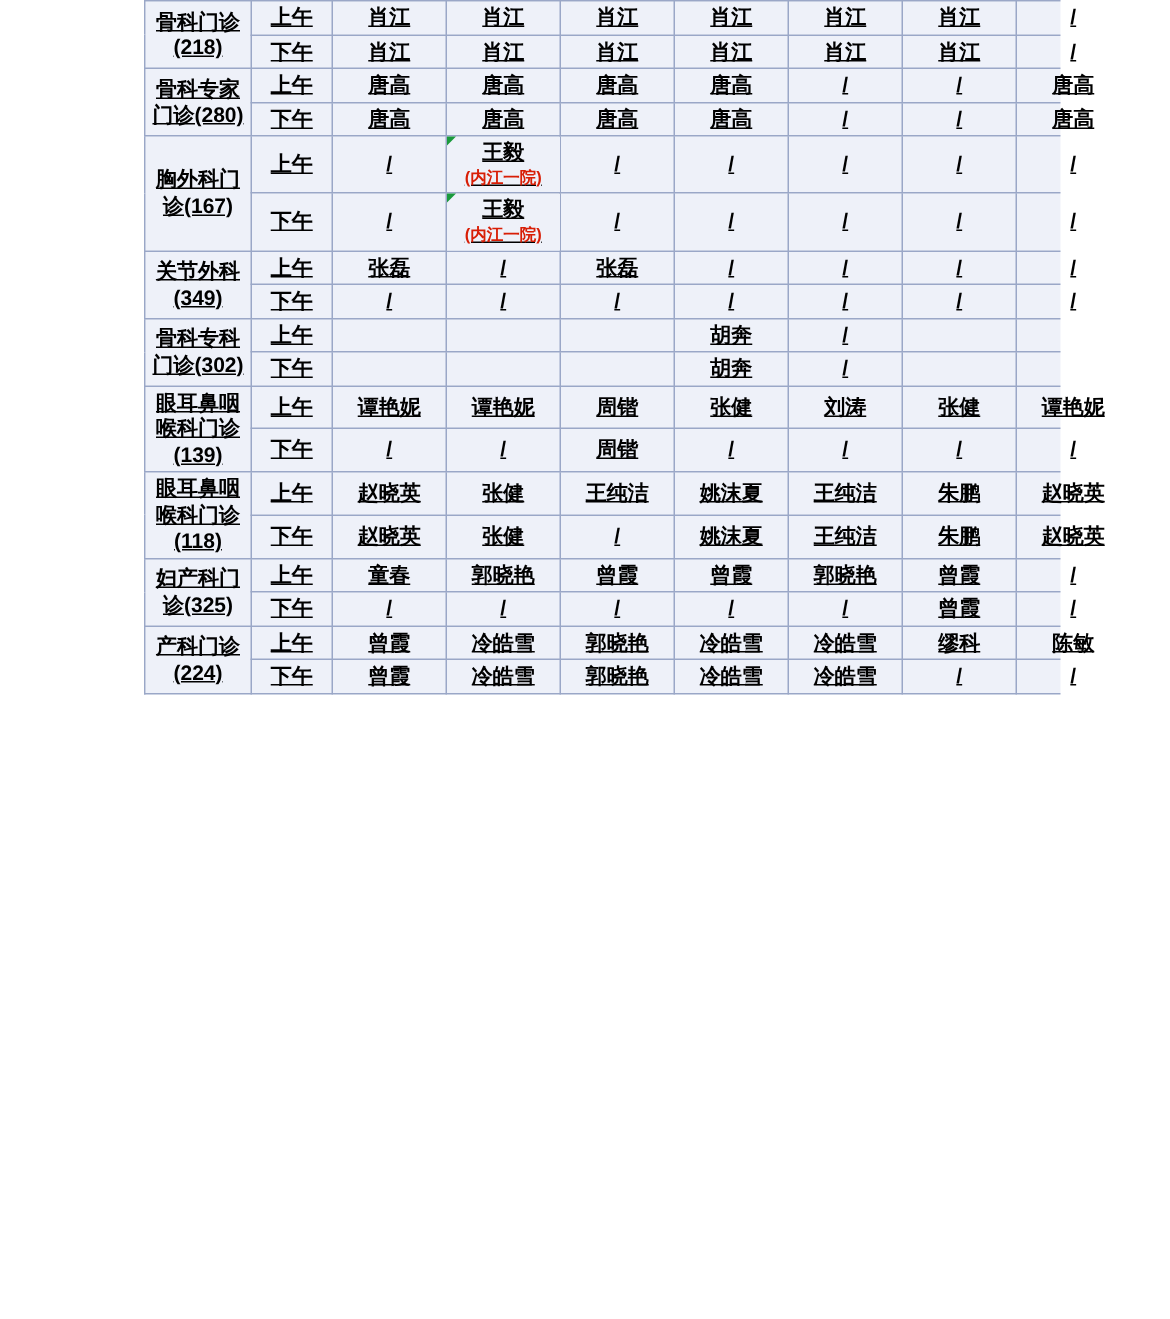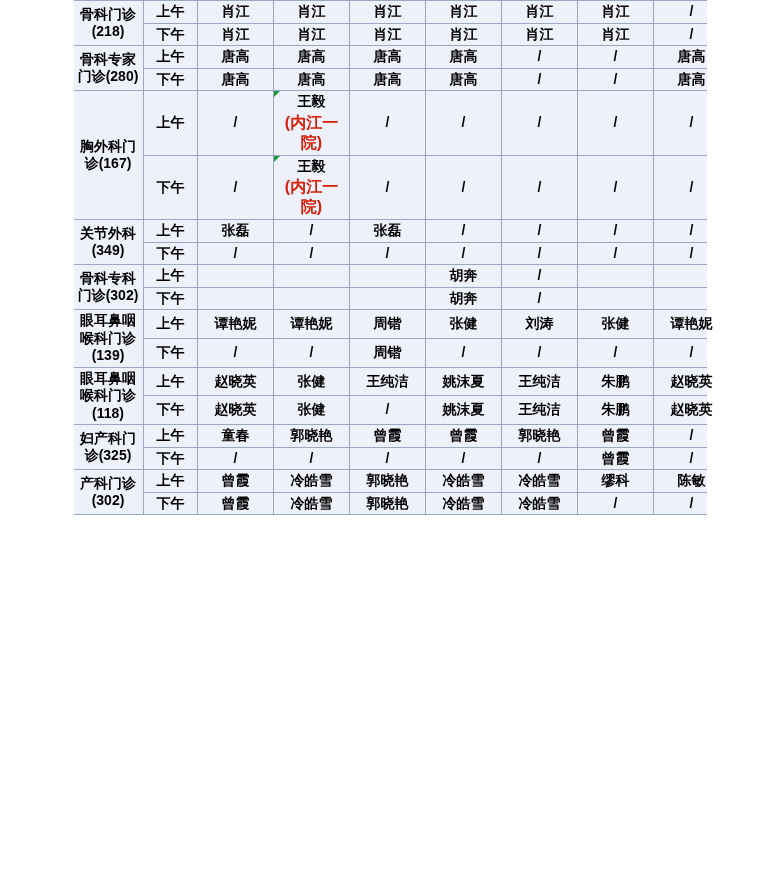--- a/index.html
+++ b/index.html
@@ -17,22 +17,23 @@
     position: relative;
     width: 780px;
     height: 879px;
     background: #ffffff;
     box-sizing: border-box;
   }
   table.schedule {
     border-collapse: collapse;
     table-layout: fixed;
     width: 633px;
-    margin-left: 72px;
+    margin-left: 96px;
     margin-top: 0px;
+    text-decoration: underline;
   }
   table.schedule td {
     border: 1px solid #9aa7c7;
     text-align: center;
     vertical-align: middle;
     font-size: 14px;
     color: #000000;
     background: #eef1f9;
     padding: 2px 1px;
     line-height: 1.25;
@@ -50,21 +51,21 @@
     background: #eef1f9;
     font-weight: bold;
   }
   td.doc {
     width: 73px;
     background: #eef1f9;
     font-weight: bold;
   }
   .note {
     color: #d81e06;
-    font-size: 16px;
+    font-size: 11px;
     display: block;
     margin-top: 2px;
     font-weight: bold;
     line-height: 1.25;
   }
   .cellwrap {
     position: relative;
     display: block;
   }
   
@@ -495,21 +496,21 @@
             <span class="cellwrap">/</span>
           </td>
           <td class="doc">
             <span class="cellwrap">曾霞</span>
           </td>
           <td class="doc">
             <span class="cellwrap">/</span>
           </td>
         </tr>
         <tr>
-          <td class="dept" rowspan="2">产科门诊(302)</td>
+          <td class="dept" rowspan="2">产科门诊(224)</td>
           <td class="period">上午</td>
           <td class="doc">
             <span class="cellwrap">曾霞</span>
           </td>
           <td class="doc">
             <span class="cellwrap">冷皓雪</span>
           </td>
           <td class="doc">
             <span class="cellwrap">郭晓艳</span>
           </td>

